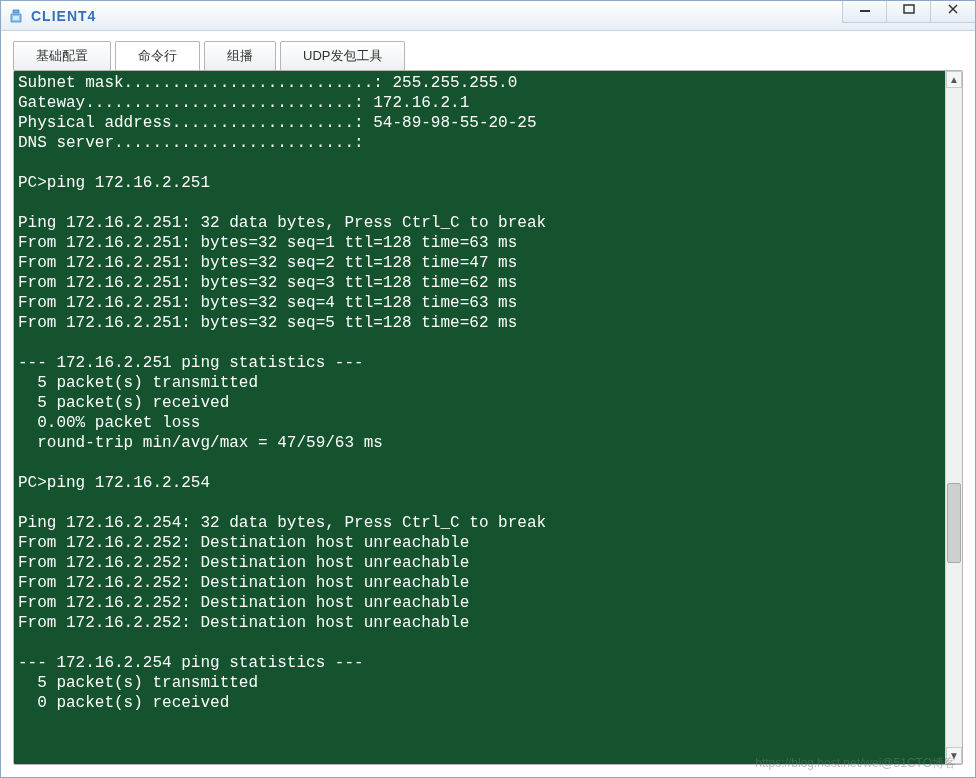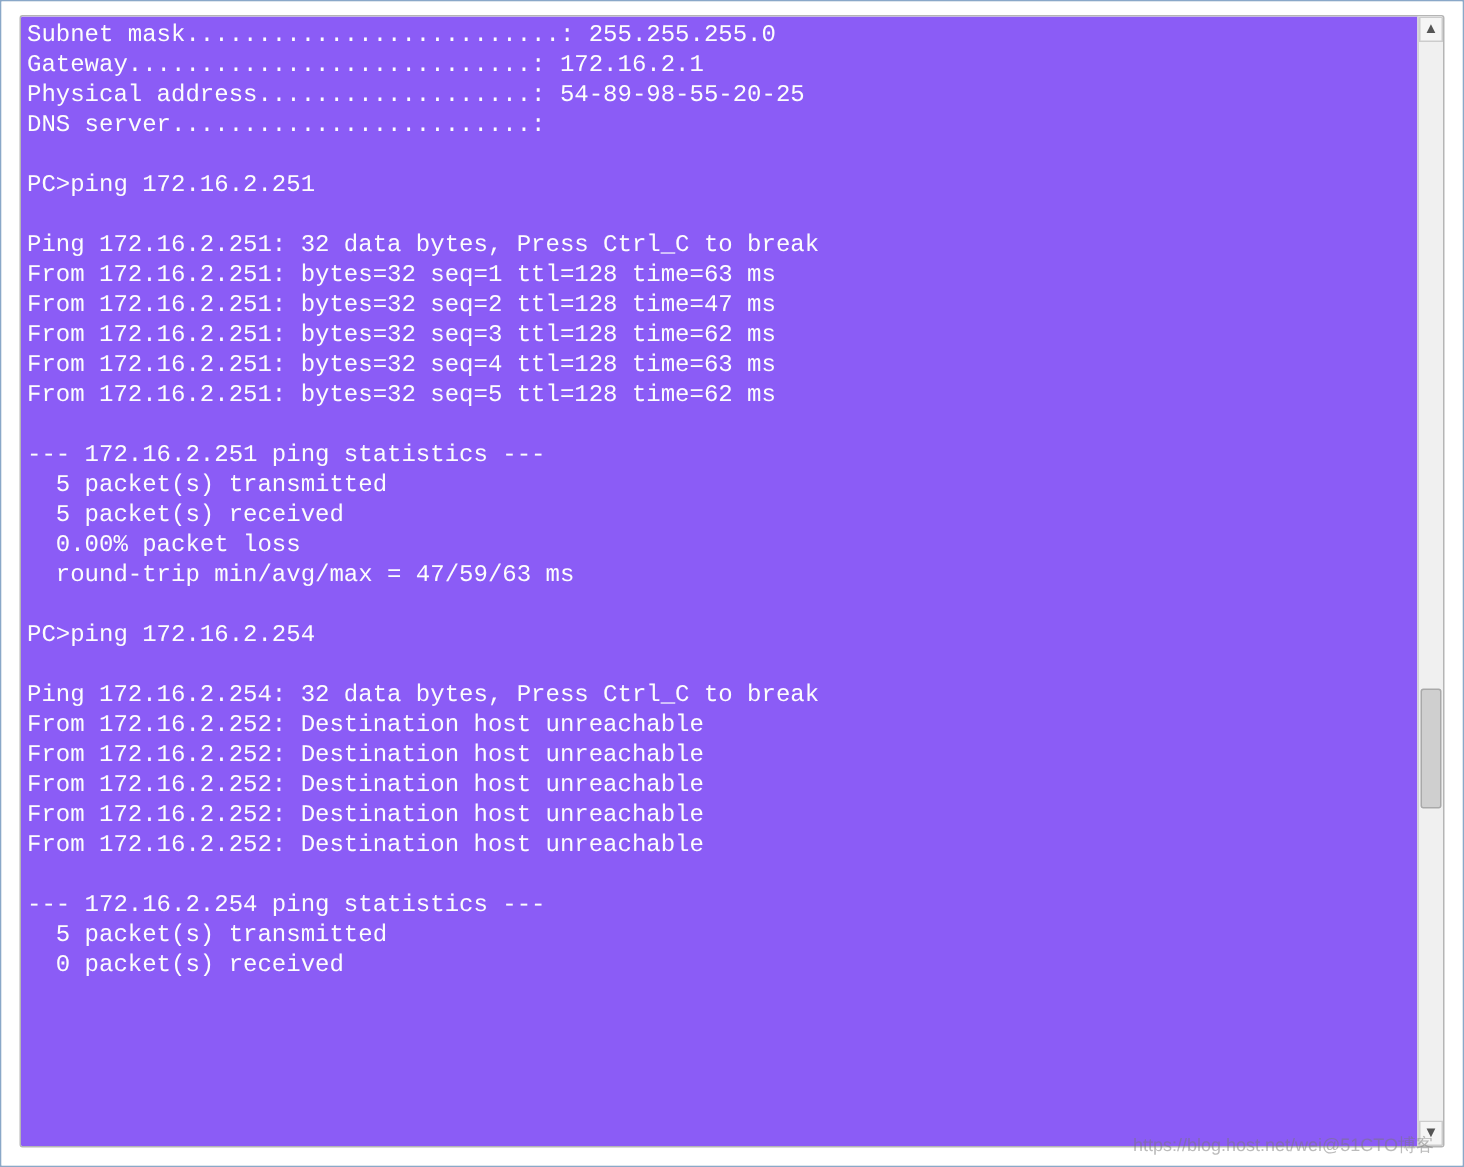--- a/index.html
+++ b/index.html
@@ -96,21 +96,21 @@
     flex: 1;
     border: 1px solid #b5b5b5;
     border-radius: 2px;
     margin-top: -1px;
     display: flex;
     position: relative;
     overflow: hidden;
   }
   .terminal {
     flex: 1;
-    background: #8b5cf6;
+    background: #14532d;
     color: #fdfdfd;
     font-family: Consolas, "Courier New", monospace;
     font-size: 16px;
     line-height: 20px;
     white-space: pre;
     padding: 2px 4px;
     overflow: hidden;
   }
   .vscroll {
     width: 17px;
@@ -146,22 +146,63 @@
     color: rgba(120,120,120,0.5);
     font-size: 12px;
     pointer-events: none;
     z-index: 50;
   }
 </style>
 </head>
 <body>
 
 <div class="window">
+  <div class="titlebar">
+    <span class="title-icon">
+      <svg width="16" height="16" viewBox="0 0 16 16">
+        <path d="M5 2 L11 2 L11 5 L5 5 Z" fill="#6fb6ea" stroke="#2a79c1" stroke-width="0.7"></path>
+        <path d="M3 6 L13 6 L13 14 L3 14 Z" fill="#8cc7ee" stroke="#2a79c1" stroke-width="0.7"></path>
+        <rect x="5" y="8" width="6" height="4" fill="#fff" opacity="0.6"></rect>
+      </svg>
+    </span>
+    <span class="title-text">CLIENT4</span>
+    <div class="window-controls">
+      <div class="win-btn">
+        <svg width="12" height="12">
+            <rect x="1" y="7" width="10" height="2" fill="#333"></rect>
+          </svg>
+      </div>
+      <div class="win-btn">
+        <svg width="12" height="12">
+            <rect x="1" y="2" width="10" height="8" fill="none" stroke="#333" stroke-width="1.5"></rect>
+          </svg>
+      </div>
+      <div class="win-btn close">
+        <svg width="12" height="12">
+            <path d="M2 2 L10 10 M10 2 L2 10" stroke="#333" stroke-width="1.5"></path>
+          </svg>
+      </div>
+    </div>
+  </div>
 
   <div class="content-wrap">
+    <div class="tabs">
+      <div class="tab">
+        <span>基础配置</span>
+      </div>
+      <div class="tab active">
+        <span>命令行</span>
+      </div>
+      <div class="tab">
+        <span>组播</span>
+      </div>
+      <div class="tab">
+        <span>UDP发包工具</span>
+      </div>
+    </div>
 
     <div class="terminal-frame">
       <div class="terminal" id="terminal">Subnet mask..........................: 255.255.255.0
 Gateway............................: 172.16.2.1
 Physical address...................: 54-89-98-55-20-25
 DNS server.........................:
 
 PC&gt;ping 172.16.2.251
 
 Ping 172.16.2.251: 32 data bytes, Press Ctrl_C to break

